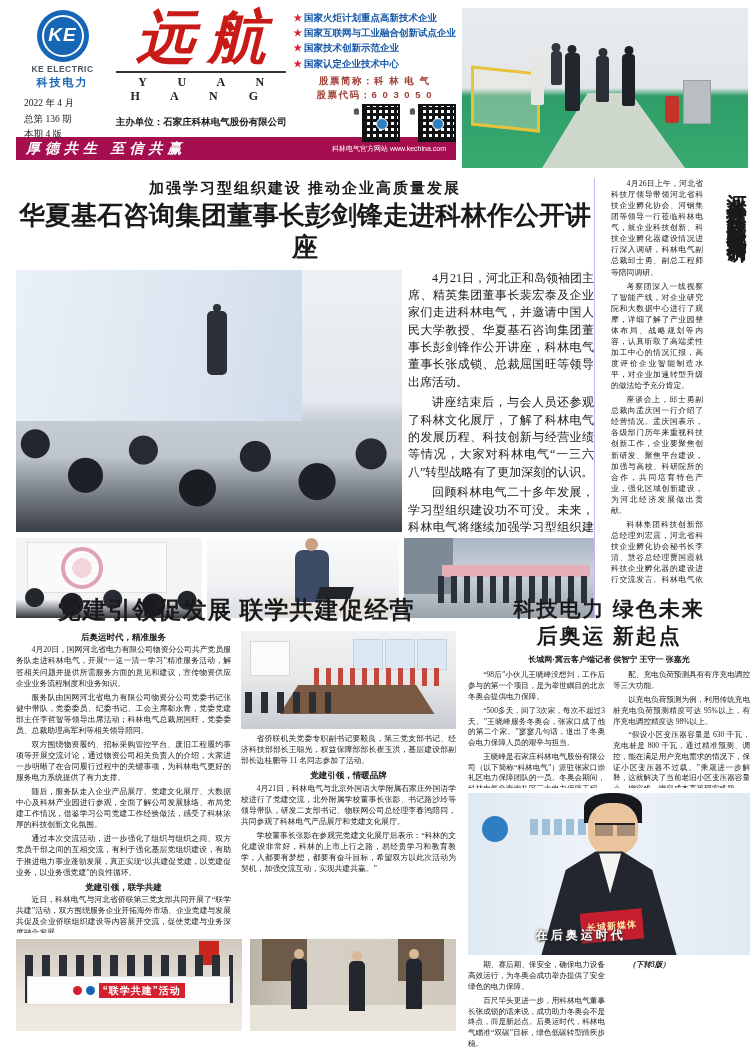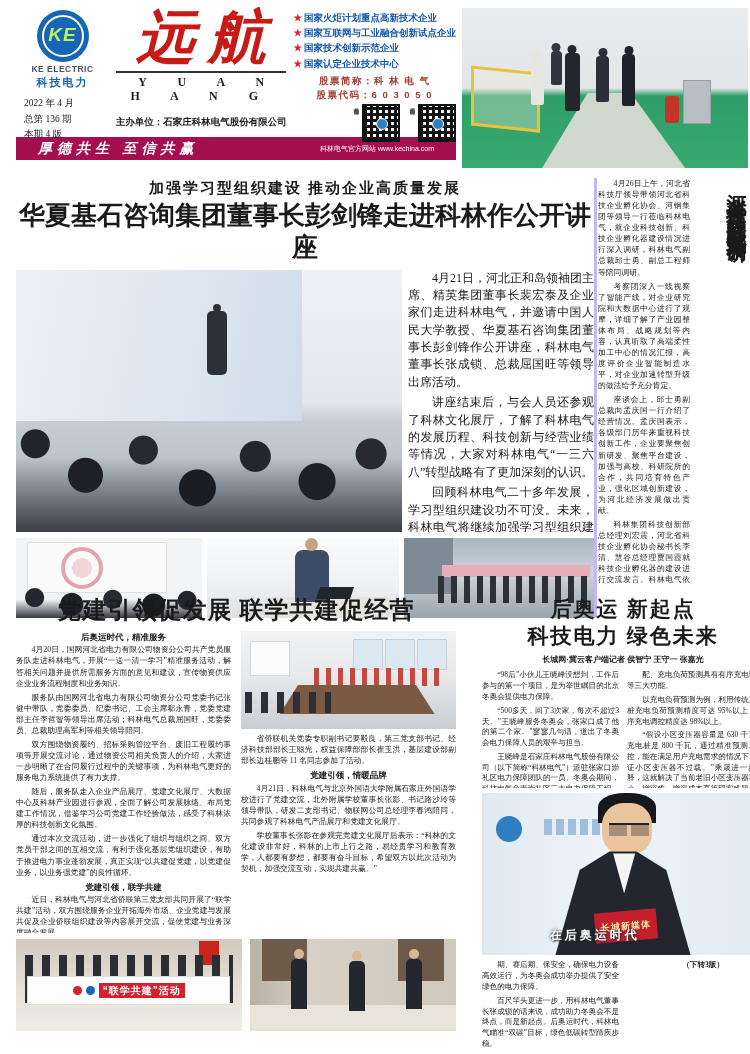--- a/index.html
+++ b/index.html
@@ -8,21 +8,21 @@
   .hd{font-family:"Liberation Sans","DejaVu Sans",sans-serif;}
   p{margin:0 0 3px 0;text-indent:2em;text-align:justify;}
   .photo{position:relative;overflow:hidden;background:#cfd3d8;}
 
   
   .masthead{position:absolute;left:16px;top:8px;width:440px;}
   .mh-row{display:flex;gap:6px;height:124px;}
   .mh-left{width:96px;text-align:center;}
   .logo-circle{width:52px;height:52px;border-radius:50%;background:#1766b5;margin:2px auto 2px;position:relative;}
   .logo-circle .ring{position:absolute;left:5px;top:5px;right:5px;bottom:5px;border:2px solid #fff;border-radius:50%;}
-  .logo-circle .ke{position:absolute;left:0;right:0;top:15px;color:#bef264;font:900 italic 19px/1 "Liberation Sans",sans-serif;letter-spacing:1px;}
+  .logo-circle .ke{position:absolute;left:0;right:0;top:15px;color:#ffffff;font:900 italic 19px/1 "Liberation Sans",sans-serif;letter-spacing:1px;}
   .logo-en{font:700 8.5px/1.3 "Liberation Sans",sans-serif;color:#4a5560;letter-spacing:.5px;}
   .logo-cn{font:700 11px/1.3 "Liberation Sans",sans-serif;color:#1766b5;letter-spacing:2px;}
   .mh-dates{margin-top:7px;font-size:9.5px;line-height:1.6;text-align:left;padding-left:8px;}
   .mh-center{width:178px;text-align:center;}
   .paper-title{font:900 italic 58px/1.05 "Liberation Serif",serif;color:#c81a17;letter-spacing:14px;text-indent:14px;}
   .title-rule{height:2px;background:#333;width:170px;margin:2px auto 2px;}
   .pinyin{font:700 12px/1.2 "Liberation Serif",serif;letter-spacing:14px;text-indent:14px;color:#222;}
   .organizer{font:700 9.5px/1.3 "Liberation Sans",sans-serif;margin-top:12px;}
   .mh-right{flex:1;}
   .cred{list-style:none;margin:2px 0 3px;padding:0;}
@@ -30,21 +30,21 @@
   .cred .star{color:#d23; margin-right:2px;}
   .stock{font:700 9.5px/1.5 "Liberation Sans",sans-serif;color:#a03f35;text-align:center;letter-spacing:1.5px;}
   .qr-row{display:flex;justify-content:flex-end;gap:10px;margin-top:2px;}
   .qr-unit{display:flex;gap:2px;}
   .qr-label{writing-mode:vertical-rl;font-size:5.5px;line-height:1.1;color:#555;height:34px;}
   .qr{width:34px;height:34px;border:2px solid #111;position:relative;
       background:
         repeating-linear-gradient(0deg,#111 0 3px,transparent 3px 6px),
         repeating-linear-gradient(90deg,#111 0 3px,#fff 3px 6px);}
   .qr .dot{position:absolute;left:12px;top:12px;width:10px;height:10px;border-radius:50%;background:#2e7fc1;border:1px solid #fff;}
-  .slogan-bar{margin-top:5px;height:23px;background:#a50f4f;display:flex;align-items:center;justify-content:space-between;padding:0 22px;}
+  .slogan-bar{margin-top:5px;height:23px;background:#a50f4f;display:flex;align-items:center;justify-content:space-between;padding:0 10px;}
   .slogan{color:#fff;font:900 italic 14px/1 "Liberation Serif",serif;letter-spacing:5px;}
   .website{color:#fff;font:400 7px/1 "Liberation Sans",sans-serif;}
 
   
   .ph-factory{position:absolute;left:462px;top:8px;width:286px;height:160px;
       background:linear-gradient(180deg,#e9ecef 0%,#e2e6e9 50%,#2f9e68 55%,#37aa71 100%);}
   .pf-aisle{position:absolute;left:28%;right:22%;top:53%;bottom:0;background:#cfd8cd;
       clip-path:polygon(32% 0,62% 0,100% 100%,0 100%);}
   .pf-rail{position:absolute;left:3%;top:38%;width:22%;height:34%;border:3px solid #e7c23a;background:rgba(240,235,220,.35);transform:skewY(6deg);}
   .pf-cab{position:absolute;right:13%;top:45%;width:9%;height:26%;background:#b9bec3;border:1px solid #9aa0a6;}
@@ -88,26 +88,26 @@
   .ph-s2{width:192px;height:80px;background:linear-gradient(180deg,#fafbfc 0%,#eef0f2 60%,#dcdfe3 100%);}
   .ph-s2 .man{position:absolute;left:46%;top:16%;width:34px;height:52px;background:#3d4c66;border-radius:8px 8px 0 0;}
   .ph-s2 .man::before{content:"";position:absolute;left:10px;top:-12px;width:13px;height:13px;border-radius:50%;background:#caa184;}
   .ph-s2 .laptop{position:absolute;left:58%;top:62%;width:34px;height:12px;background:#22252a;transform:skewX(-18deg);}
   .ph-s2 .podium{position:absolute;left:34%;bottom:0;width:62%;height:26%;background:#e7e4df;}
   .ph-s3{width:190px;height:80px;background:linear-gradient(180deg,#a9b6c3 0%,#cdd4db 45%,#9aa4ad 100%);}
   .ph-s3 .bldg{position:absolute;left:0;top:0;width:26%;height:70%;background:#7e8a95;}
   .ph-s3 .banner{position:absolute;left:20%;right:2%;top:34%;height:16%;background:#e6aeb9;}
   .ph-s3 .crowd{position:absolute;left:18%;right:0;top:48%;height:34%;
       background:repeating-linear-gradient(90deg,#2c3038 0 6px,transparent 6px 13px);}
-  .s1-sidebar{width:154px;display:flex;border-left:3px solid #c4b5fd;padding-left:1px;box-sizing:border-box;}
+  .s1-sidebar{width:154px;display:flex;border-left:1px solid #c4b5fd;padding-left:16px;box-sizing:border-box;}
   .sb-col{width:92px;font-size:7.8px;line-height:1.42;height:408px;overflow:hidden;}
   .sb-headline{flex:1;writing-mode:vertical-rl;font:900 20px/1.1 "Liberation Serif",serif;letter-spacing:3px;margin:0 auto;text-align:start;padding-left:6px;}
 
   
-  .bottomrow{position:absolute;left:16px;top:596px;width:732px;display:flex;gap:26px;}
+  .bottomrow{position:absolute;left:16px;top:596px;width:732px;display:flex;gap:12px;}
   .s2{width:440px;}
   .headline2{text-align:center;font:900 24px/1.2 "Liberation Serif",serif;letter-spacing:1px;}
   .s2-cols{display:flex;gap:10px;margin-top:6px;}
   .s2col{width:215px;font-size:7.8px;line-height:1.42;height:302px;overflow:hidden;}
   .subhead{text-align:center;font:700 8.5px/1.6 "Liberation Sans",sans-serif;text-indent:0;}
   .ph-conf{width:215px;height:98px;margin-bottom:4px;background:linear-gradient(180deg,#f1f2f3 0%,#e8e9eb 45%,#c9cdd2 100%);}
   .ph-conf .win{position:absolute;top:8%;width:13%;height:30%;background:#dce8f1;border:1px solid #c4d2de;}
   .ph-conf .scr2{position:absolute;left:4%;top:10%;width:18%;height:34%;background:#fbfbfc;border:1px solid #d5d7da;}
   .ph-conf .table{position:absolute;left:18%;right:10%;top:55%;height:30%;background:#7a5a43;clip-path:polygon(12% 0,88% 0,100% 100%,0 100%);}
   .vests{position:absolute;right:6%;top:38%;width:60%;height:18%;
@@ -321,22 +321,22 @@
           <div class="panel" style="right:6%;"></div>
           <div class="floor"></div>
           <div class="person" style="left:20%;top:22%;"></div>
           <div class="person" style="left:48%;top:24%;"></div>
           <div class="person" style="left:76%;top:22%;"></div>
         </div>
       </div>
     </div>
 
     <div class="s3">
+      <div class="headline3">科技电力  绿色未来</div>
       <div class="headline3">后奥运  新起点</div>
-      <div class="headline3">科技电力  绿色未来</div>
       <div class="byline">长城网·冀云客户端记者 侯智宁 王守一 张嘉光</div>
       <div class="s3-cols">
         <div class="s3col">
           <p>“98后”小伙儿王晓峰没想到，工作后参与的第一个项目，是为举世瞩目的北京冬奥会提供电力保障。</p>
           <p>“500多天，回了3次家，每次不超过3天。”王晓峰服务冬奥会，张家口成了他的第二个家。”寥寥几句话，道出了冬奥会电力保障人员的艰辛与担当。</p>
           <p>王晓峰是石家庄科林电气股份有限公司（以下简称“科林电气”）派驻张家口崇礼区电力保障团队的一员。冬奥会期间，科林电气负责崇礼区三大电力保障工程，整个团队昼夜不停检工。</p>
         </div>
         <div class="s3col">
           <p>配、充电负荷预测具有有序充电调控等三大功能。</p>
           <p>以充电负荷预测为例，利用传统充电桩充电负荷预测精度可达 95%以上，有序充电调控精度达 98%以上。</p>
@@ -357,19 +357,19 @@
         </div>
         <div class="iv-caption">在后奥运时代</div>
       </div>
       <div class="s3-cols2">
         <div class="s3col2">
           <p>期、赛后期、保安全，确保电力设备高效运行，为冬奥会成功举办提供了安全绿色的电力保障。</p>
           <p>百尺竿头更进一步，用科林电气董事长张成锁的话来说，成功助力冬奥会不是终点，而是新起点。后奥运时代，科林电气瞄准“双碳”目标，绿色低碳转型蹄疾步稳。</p>
 
         </div>
         <div class="s3col2">
-          <p class="turnpage" style="text-align:center;">（下转3版）</p>
+          <p class="turnpage" style="text-align:left;font-style:italic;">（下转3版）</p>
         </div>
       </div>
     </div>
   </div>
 
 </div>
 
 </body></html>

